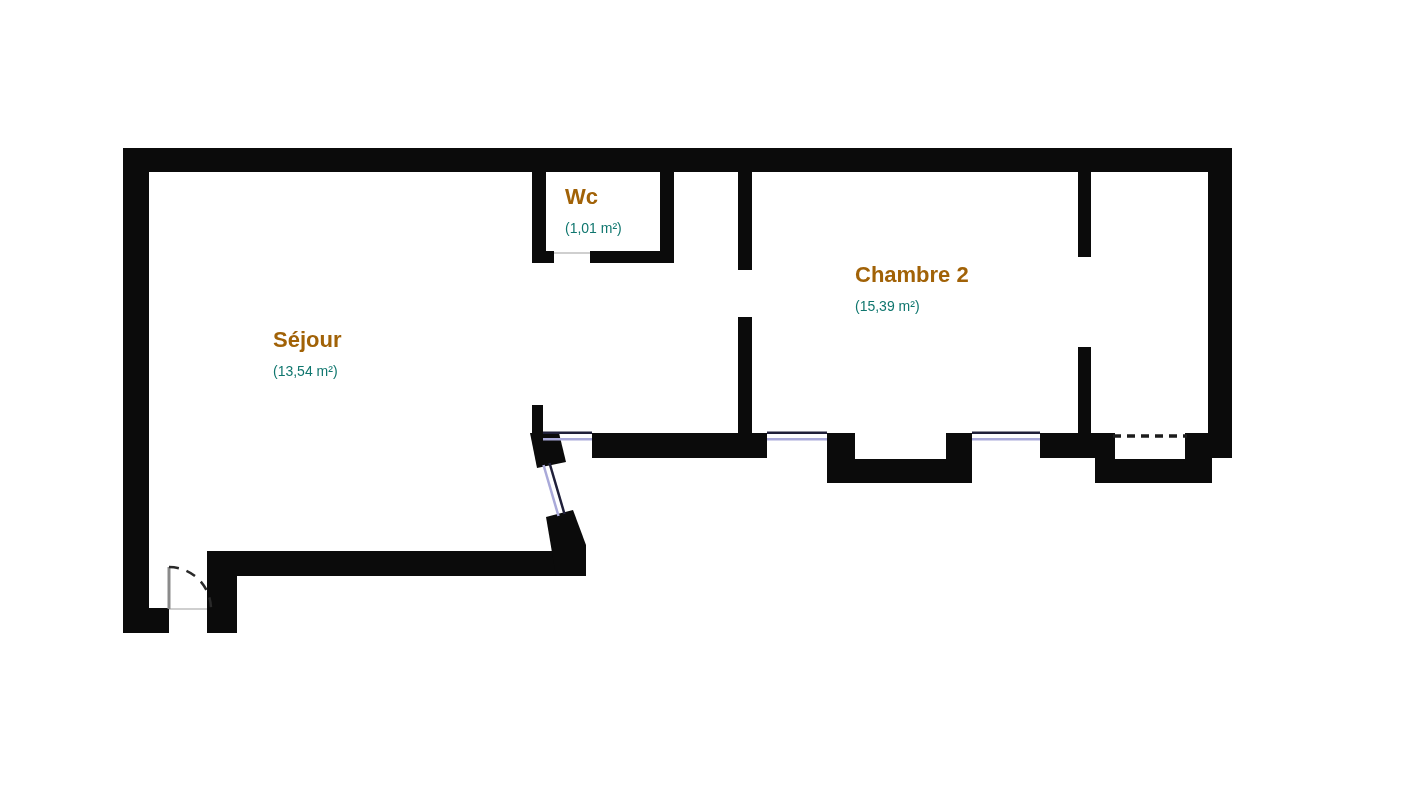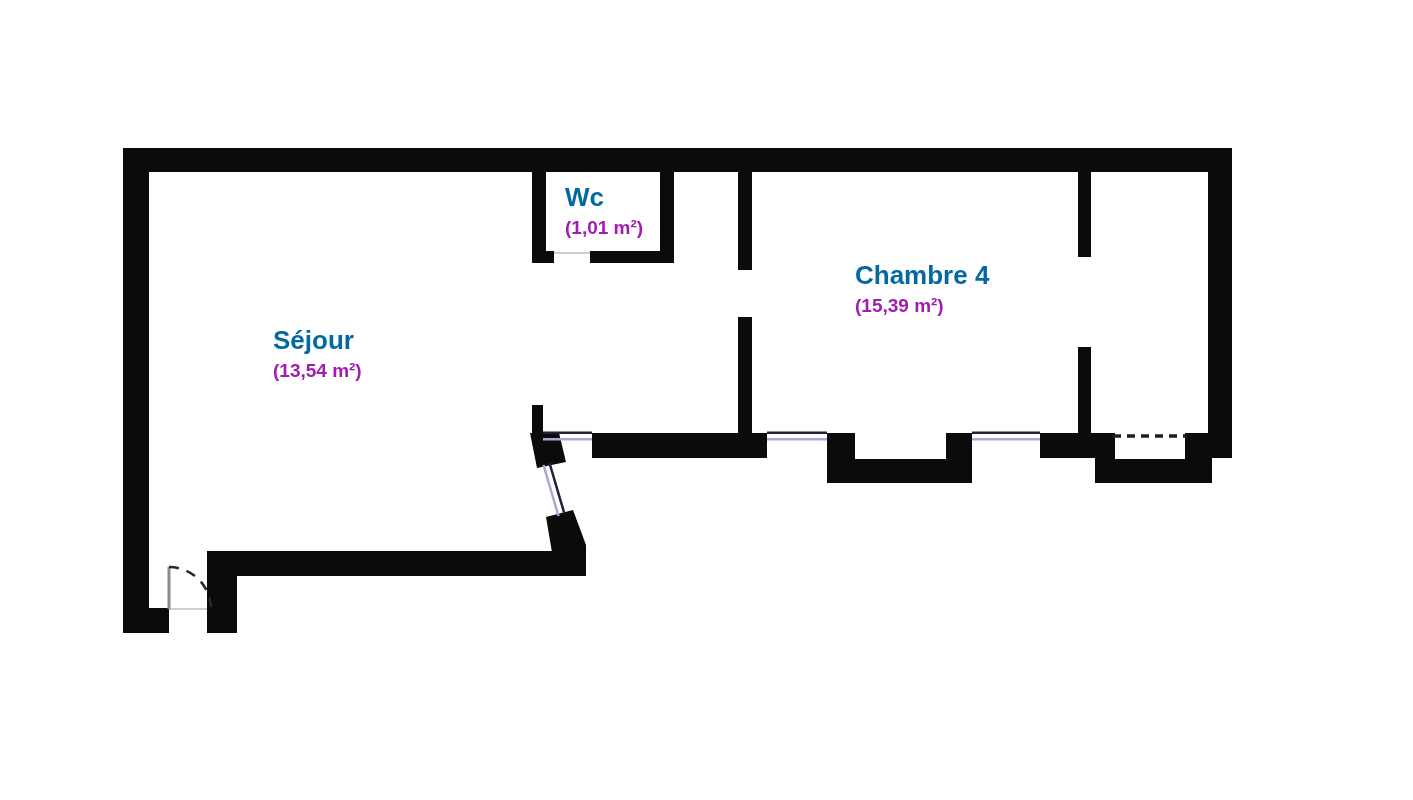--- a/index.html
+++ b/index.html
@@ -1,21 +1,21 @@
 <!DOCTYPE html>
 <html><head>
 <meta charset="utf-8">
 <style>
   html,body{margin:0;padding:0;background:#ffffff;}
   body{width:1413px;height:800px;overflow:hidden;font-family:"Liberation Sans",sans-serif;}
   .canvas{position:relative;width:1413px;height:800px;background:#ffffff;}
   .plan-svg{position:absolute;left:0;top:0;}
   .room-label{position:absolute;white-space:nowrap;}
-  .room-name{font-size:26px;font-weight:700;color:#0369a1;line-height:26px;margin-bottom:5px;}
-  .room-area{font-size:19px;font-weight:700;color:#a21caf;line-height:26px;}
+  .room-name{font-size:22px;font-weight:700;color:#a16207;line-height:26px;margin-bottom:5px;}
+  .room-area{font-size:14px;font-weight:400;color:#0f766e;line-height:26px;}
 </style>
 </head>
 <body>
 
 <div class="canvas">
 
   <svg class="plan-svg" width="1413" height="800" viewBox="0 0 1413 800">
 
     <rect x="123" y="148" width="1109" height="24" fill="#0b0b0b"></rect>
     <rect x="123" y="148" width="26" height="485" fill="#0b0b0b"></rect>
@@ -78,18 +78,18 @@
     <div class="room-area">(13,54 m²)</div>
   </div>
 
 
   <div class="room-label" style="left:565px;top:184px">
     <div class="room-name">Wc</div>
     <div class="room-area">(1,01 m²)</div>
   </div>
 
   <div class="room-label" style="left:855px;top:262px">
-    <div class="room-name">Chambre 4</div>
+    <div class="room-name">Chambre 2</div>
     <div class="room-area">(15,39 m²)</div>
   </div>
 
 
 </div>
 
 </body></html>

